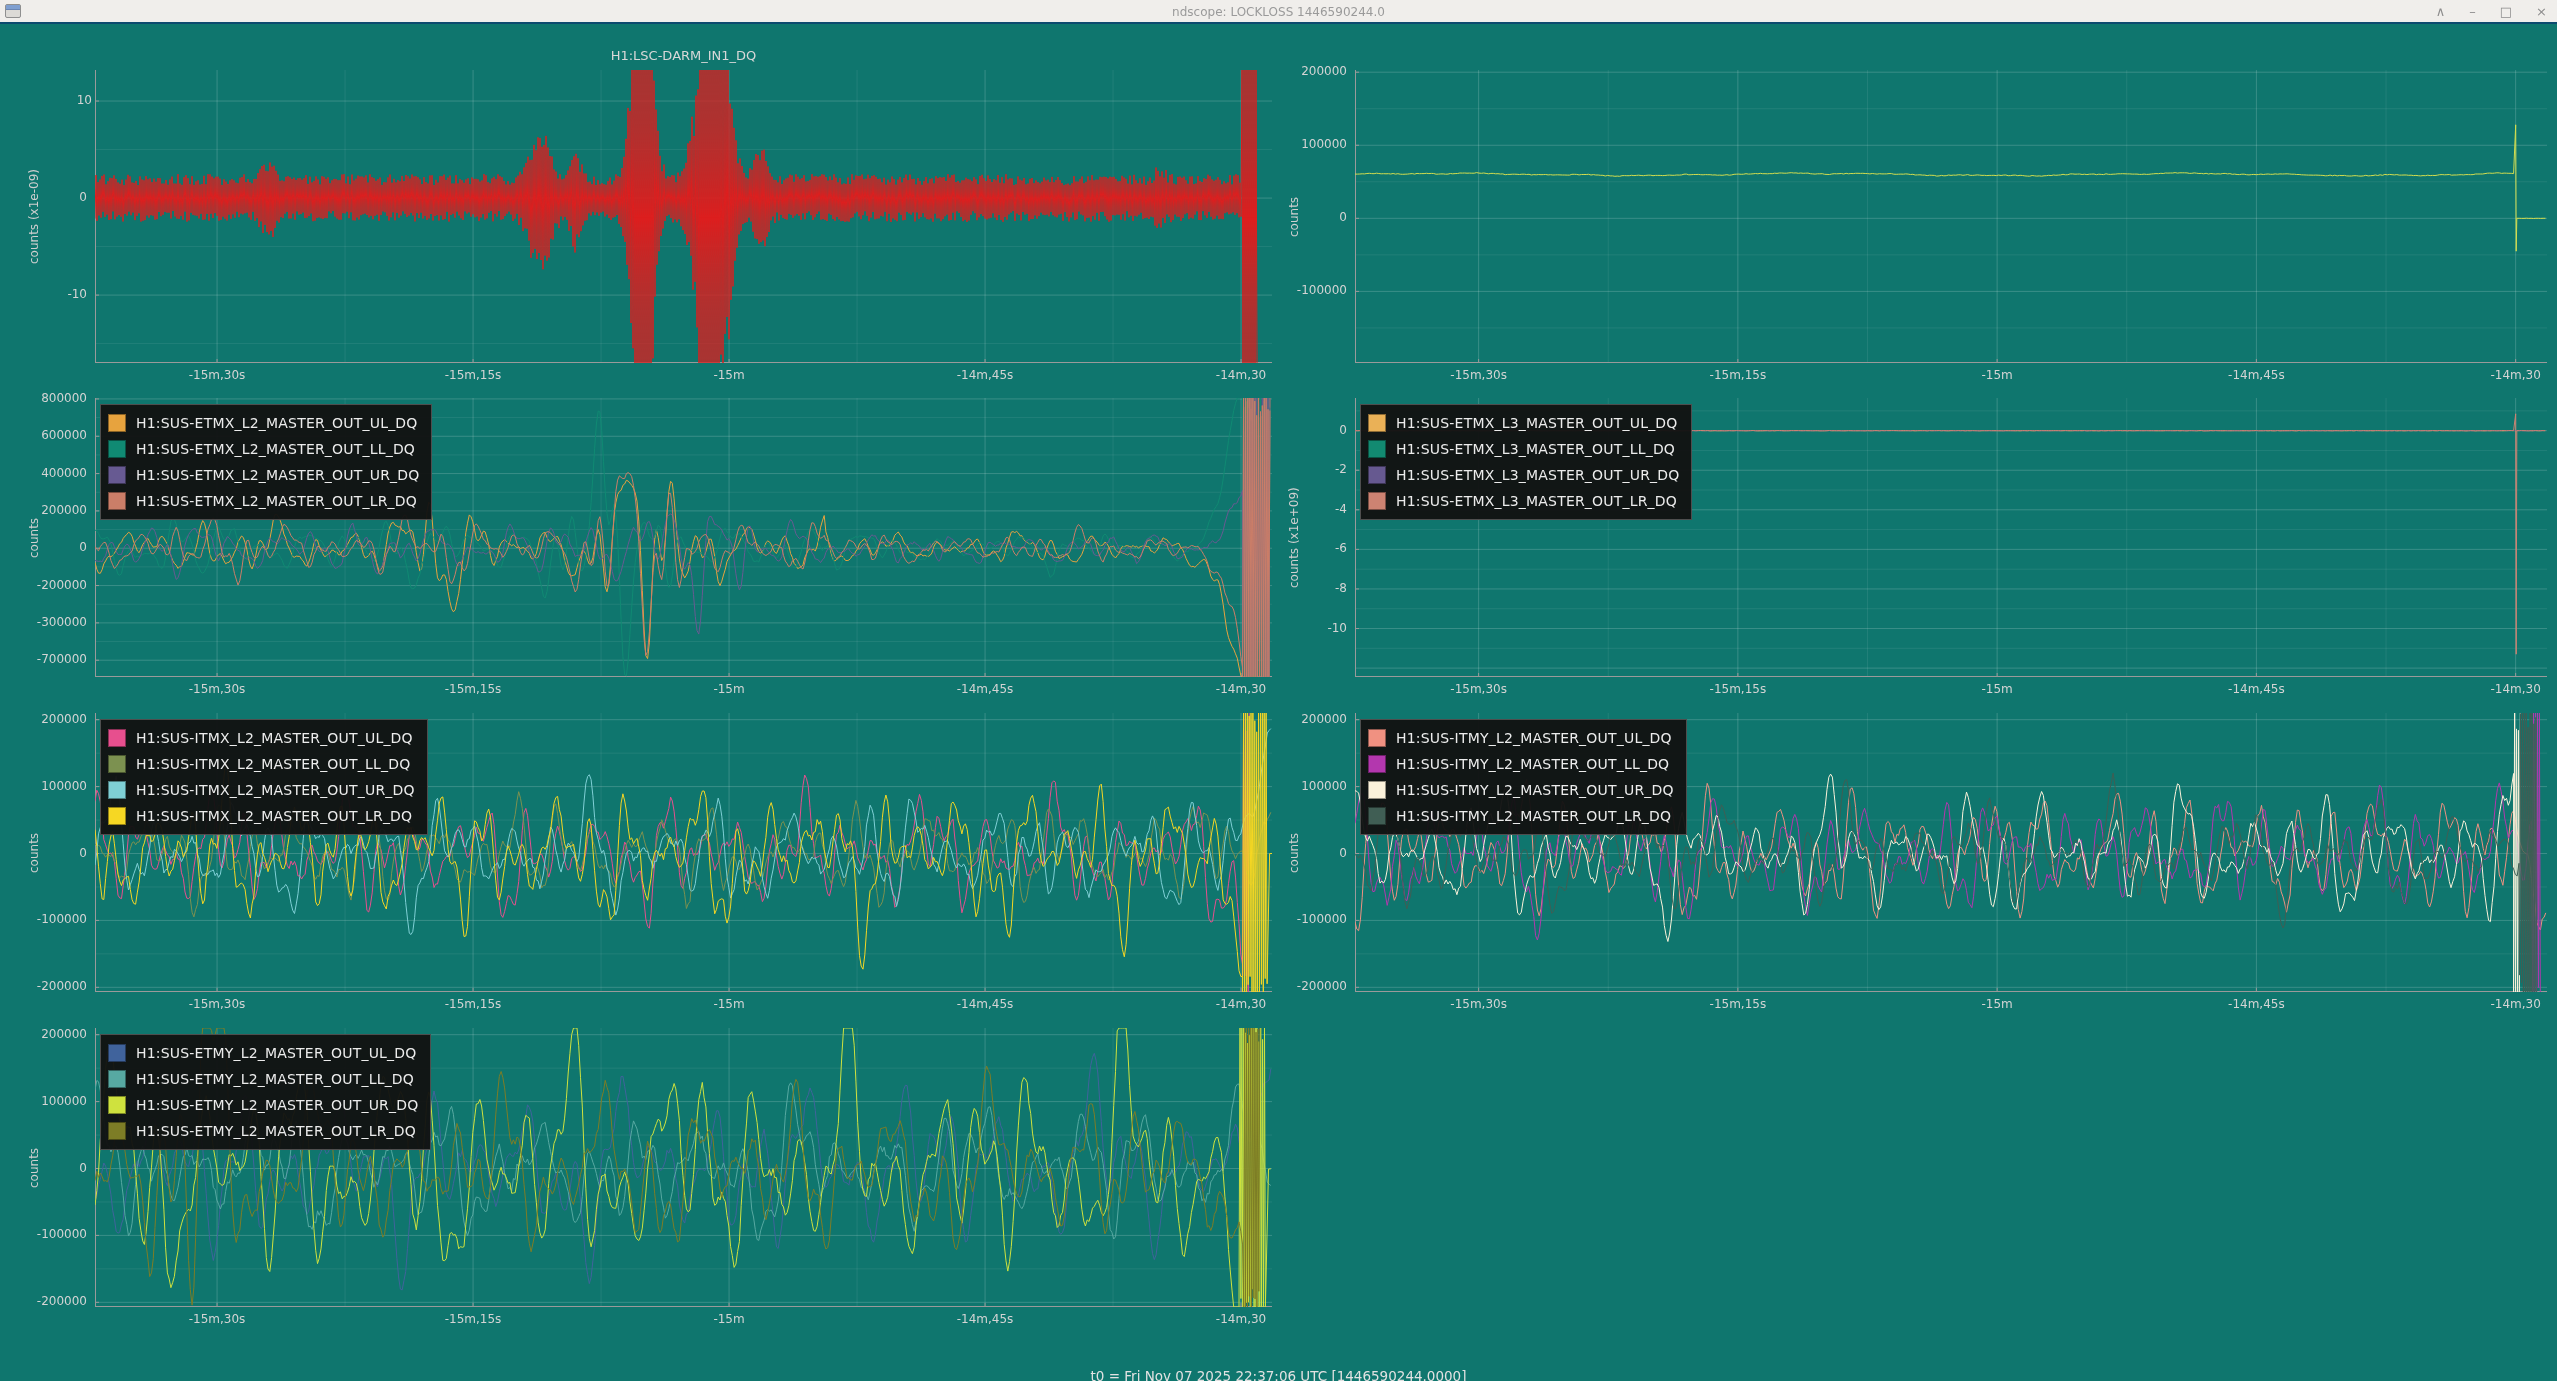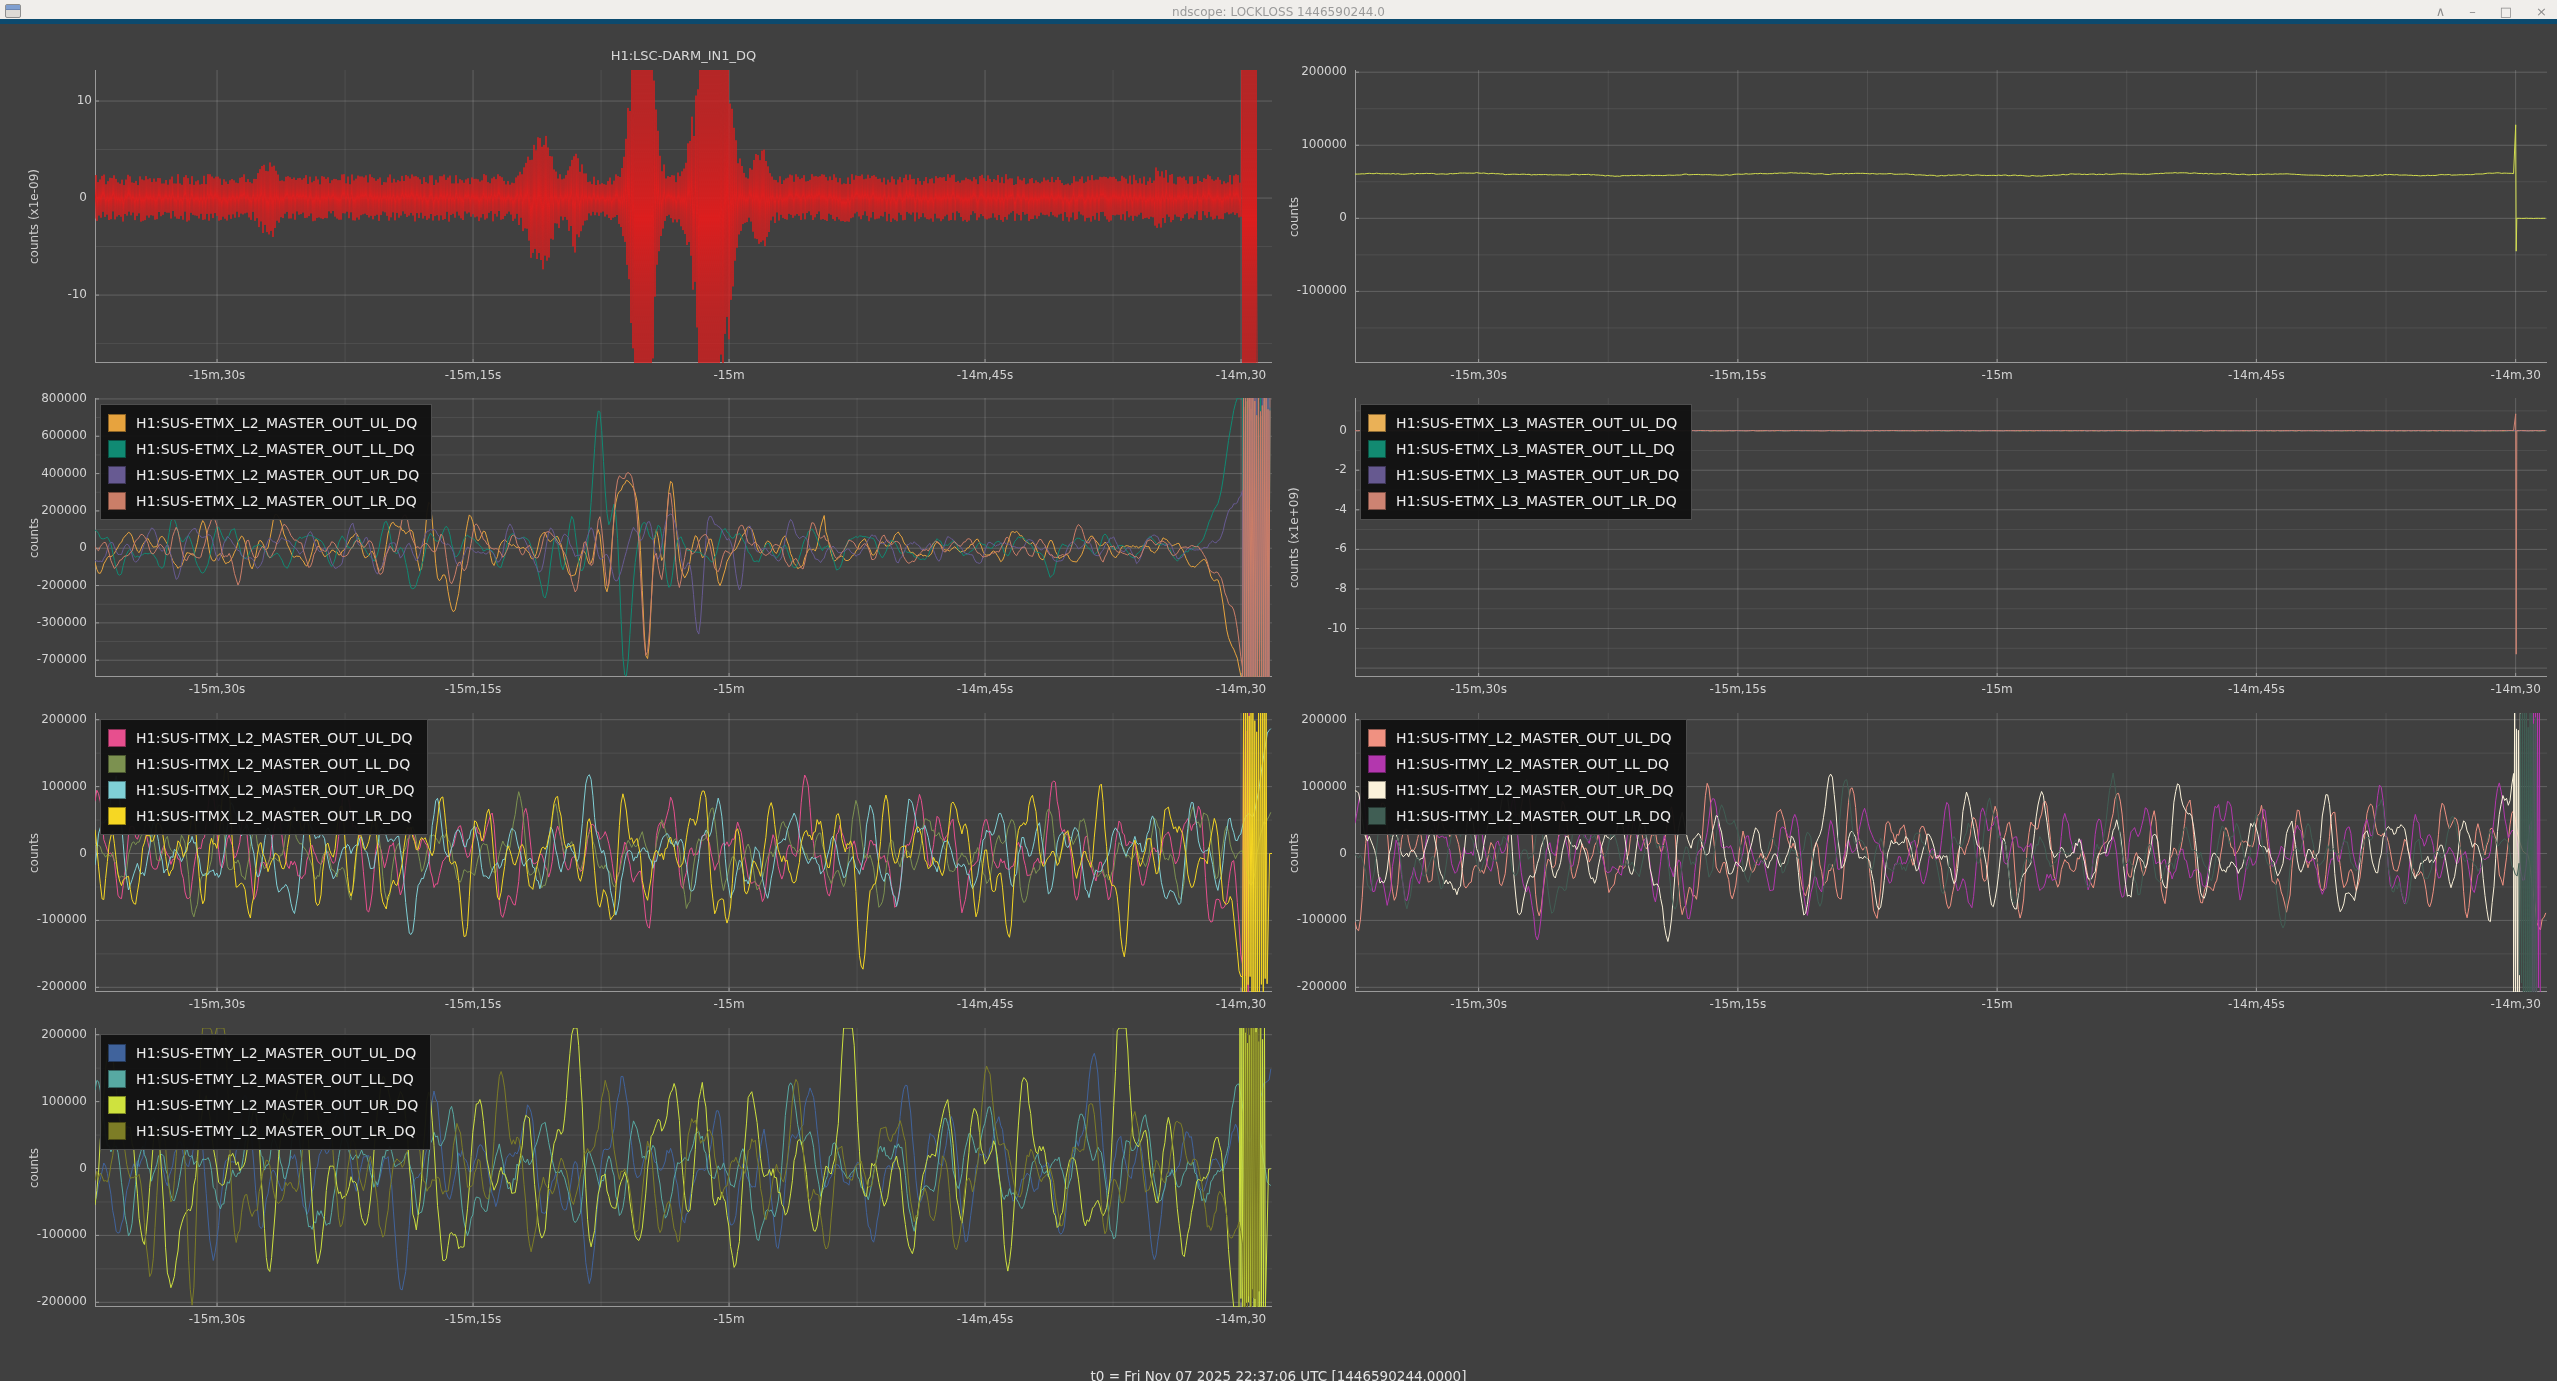--- a/index.html
+++ b/index.html
@@ -1,30 +1,30 @@
 <!DOCTYPE html>
 <html><head>
 <meta charset="utf-8">
 <style>
   * { margin:0; padding:0; box-sizing:border-box; }
   html,body { width:2557px; height:1381px; background:#000; overflow:hidden;
               font-family:"DejaVu Sans","Liberation Sans",sans-serif; }
   
   .titlebar { position:absolute; left:0; top:0; width:2557px; height:24px;
-              background:#f0eeeb; border-bottom:5px solid #0c4a6e; }
+              background:#f0eeeb; border-bottom:2px solid #0c4a6e; }
   .win-icon { position:absolute; left:5px; top:4px; width:16px; height:14px;
               background:#dcdad6; border:1px solid #8f8f8f; border-radius:2px; }
   .win-icon::before { content:""; position:absolute; left:0; top:0; right:0; height:4px;
               background:#7f9fd0; border-bottom:1px solid #6b86b3; }
   .win-title { position:absolute; left:0; top:0; width:100%; height:24px; line-height:24px;
               text-align:center; font-size:12px; color:#9a9a9a; }
   .win-controls { position:absolute; right:10px; top:0; height:24px; display:flex; gap:24px; }
   .win-controls span { line-height:24px; font-size:13px; color:#8d8d8d; cursor:default; }
   
-  .workspace { position:absolute; left:0; top:24px; width:2557px; height:1357px; background:#404040; }
+  .workspace { position:absolute; left:0; top:24px; width:2557px; height:1357px; background:#0f766e; }
   .plot { position:absolute; }
   #p1 { left:0px;    top:0px;    width:1278px; height:369px; }
   #p2 { left:1279px; top:0px;    width:1278px; height:369px; }
   #p3 { left:0px;    top:369px;  width:1278px; height:315px; }
   #p4 { left:1279px; top:369px;  width:1278px; height:315px; }
   #p5 { left:0px;    top:684px;  width:1278px; height:315px; }
   #p6 { left:1279px; top:684px;  width:1278px; height:315px; }
   #p7 { left:0px;    top:999px;  width:1278px; height:315px; }
   .plot-title { position:absolute; text-align:center; font-size:13px; color:#d8d8d8; }
   .ylabel { position:absolute; width:16px; display:flex; align-items:center; justify-content:center;

